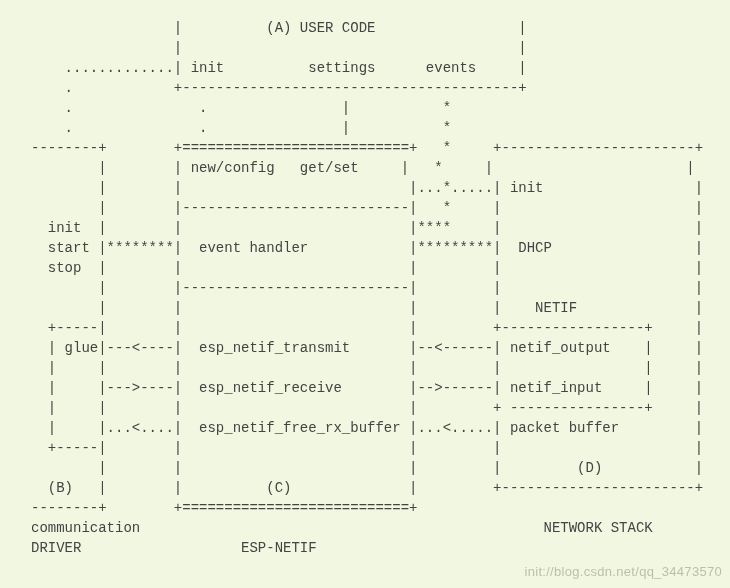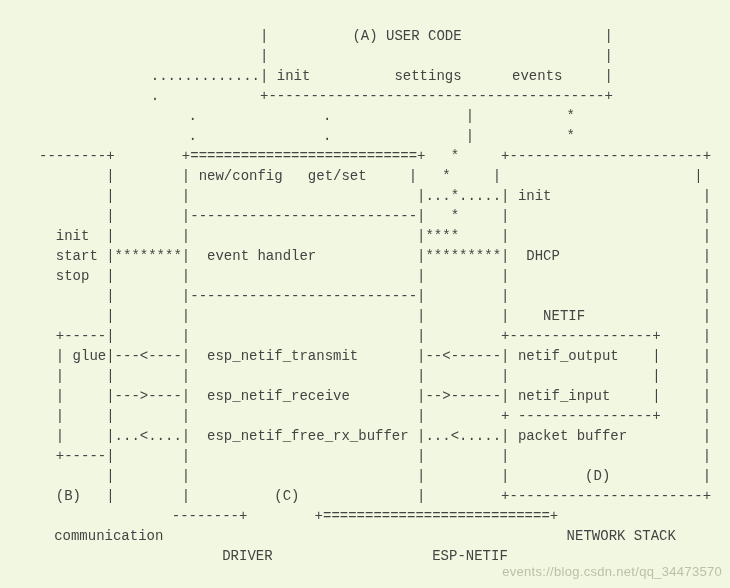--- a/index.html
+++ b/index.html
@@ -9,25 +9,24 @@
     height: 588px;
     background: #f1f7e0;
     position: relative;
     font-family: "Courier New", Consolas, monospace;
     font-size: 14px;
     line-height: 20px;
     color: #444;
     overflow: hidden;
   }
   pre {
-    margin: 16px;
+    margin: 8px;
     padding: 10px 23px;
     font-family: inherit;
     white-space: pre;
-    text-align: center;
   }
   .watermark {
     position: absolute;
     right: 8px;
     bottom: 6px;
     font-family: Arial, sans-serif;
     font-size: 13px;
     color: rgba(140,150,120,0.55);
     letter-spacing: 0.3px;
     pointer-events: none;
@@ -57,13 +56,13 @@
   |     |---&gt;----|  esp_netif_receive        |--&gt;------| netif_input     |     |
   |     |        |                           |         + ----------------+     |
   |     |...&lt;....|  esp_netif_free_rx_buffer |...&lt;.....| packet buffer         |
   +-----|        |                           |         |                       |
         |        |                           |         |         (D)           |
   (B)   |        |          (C)              |         +-----------------------+
 --------+        +===========================+
 communication                                                NETWORK STACK
 DRIVER                   ESP-NETIF</pre>
 
-<div class="watermark">events://blog.csdn.net/qq_34473570</div>
+<div class="watermark">init://blog.csdn.net/qq_34473570</div>
 
 </body></html>

